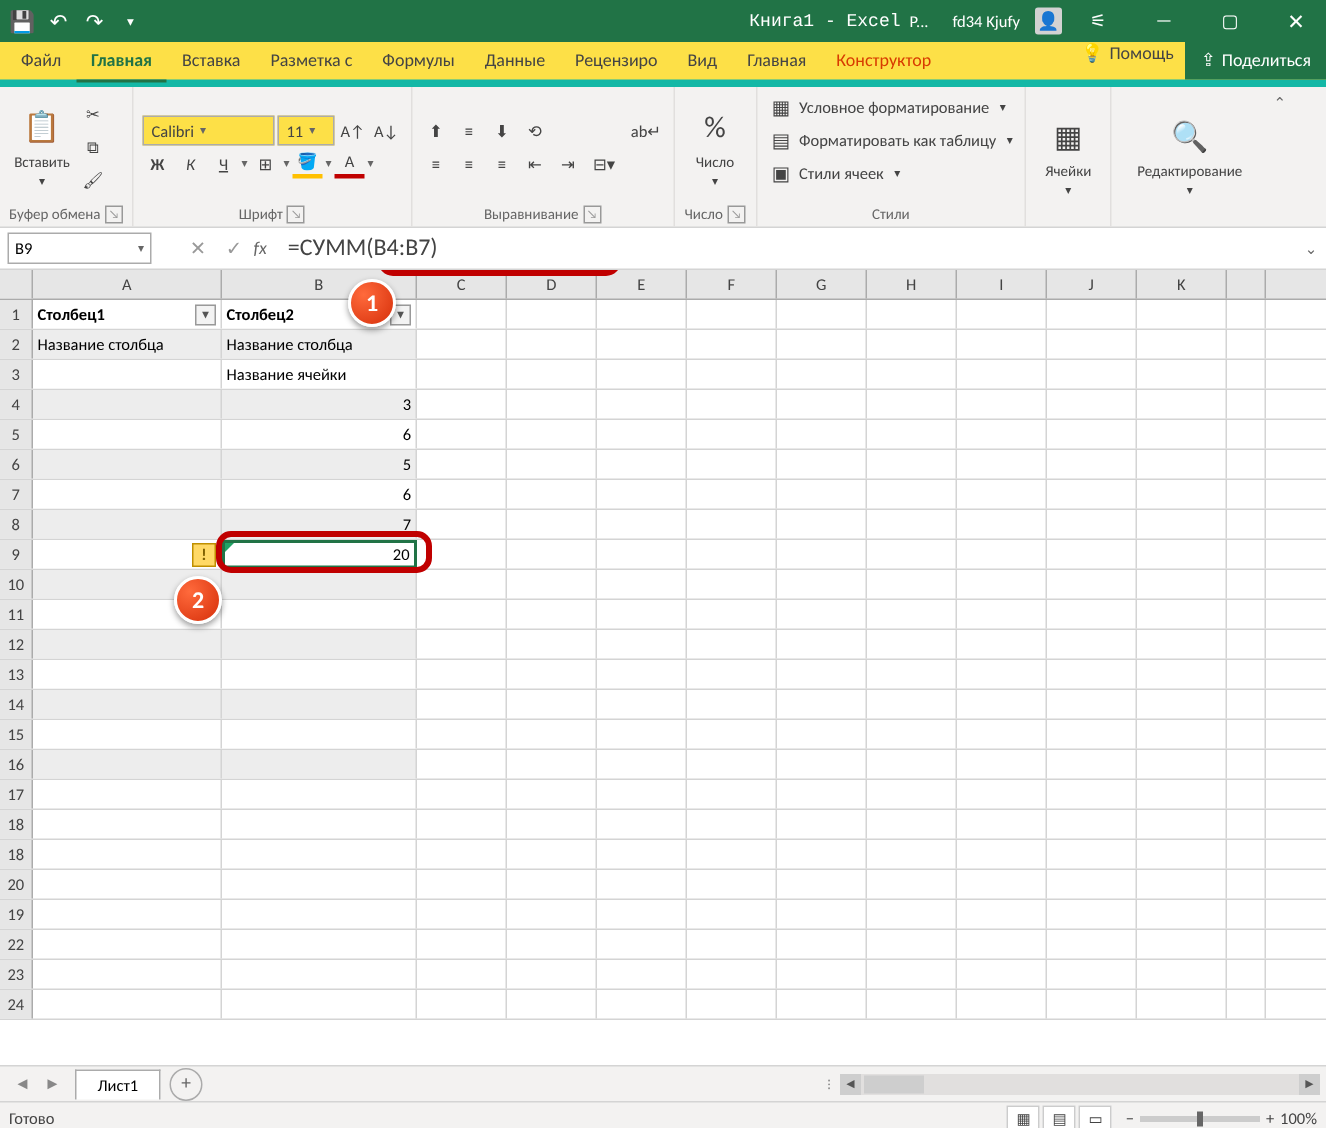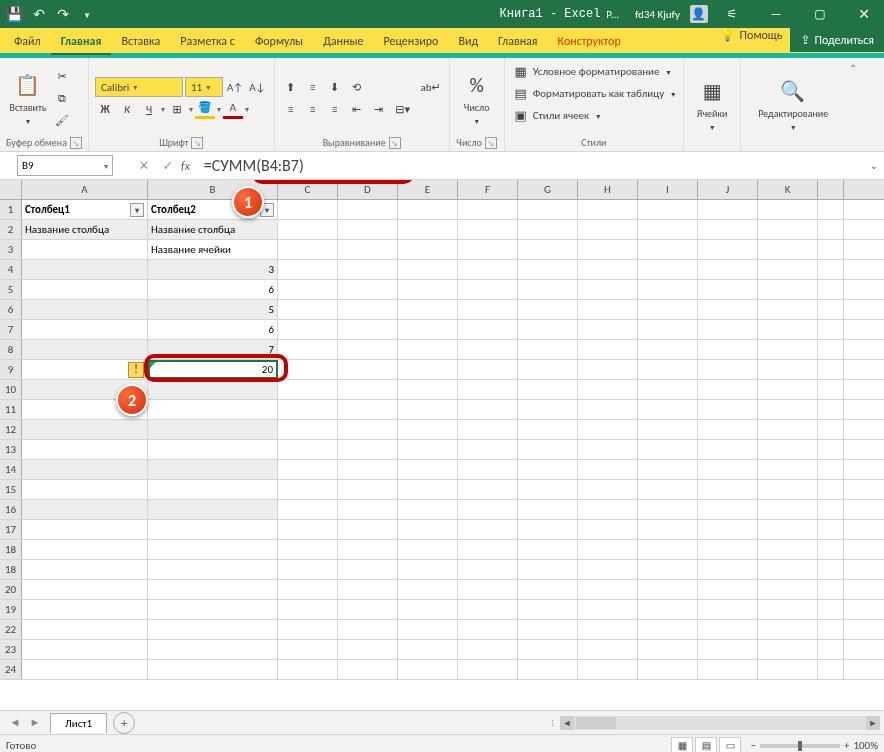--- a/index.html
+++ b/index.html
@@ -37,21 +37,21 @@
 .fontrow { display:flex; gap:2px; align-items:center;}
 .combo { height:20px; border:1px solid #ababab; background:#fde047; display:flex; align-items:center; padding:0 3px 0 5px; font-size:11px; color:#444; gap:4px;}
 .combo .arr { font-size:8px; color:#666;}
 .dialog-launcher{width:12px;height:12px;border:1px solid #999;display:inline-flex;align-items:center;justify-content:center;font-size:8px;color:#999;}
 .styles-col{display:flex;flex-direction:column;gap:1px;padding:1px 4px;}
 .style-item{display:flex;align-items:center;gap:4px;font-size:11px;color:#444;height:21px;}
 .style-item .sic{width:16px;text-align:center;font-size:13px;}
 
 
 .namebar { height:28px; background:#fff; border-bottom:1px solid #d4d4d4; display:flex; align-items:center;}
-.namebox { width:96px; height:21px; margin-left:17px; border:1px solid #ababab; display:flex; align-items:center; padding:0 4px; font-size:11px; gap:4px; }
+.namebox { width:96px; height:21px; margin-left:5px; border:1px solid #ababab; display:flex; align-items:center; padding:0 4px; font-size:11px; gap:4px; }
 .namebox .arr{font-size:8px;color:#666;margin-left:auto;}
 .fb-btns{display:flex;align-items:center;gap:2px;padding:0 8px 0 20px;}
 .fb-btn{width:22px;height:22px;display:flex;align-items:center;justify-content:center;font-size:13px;color:#999;}
 .fx-label{font-style:italic;font-size:12px;color:#666;display:flex;align-items:center;}
 .formula-input{flex:1;height:21px;font-size:16px;padding:0 6px;color:#444;display:flex;align-items:center;}
 .formula-expand{width:20px;height:21px;display:flex;align-items:center;justify-content:center;font-size:10px;color:#666;}
 
 
 .gridwrap { position:relative; height: 530px; overflow:hidden;}
 .colhead { height:20px; display:flex; background:#e6e6e6; border-bottom:1px solid #ababab;}

